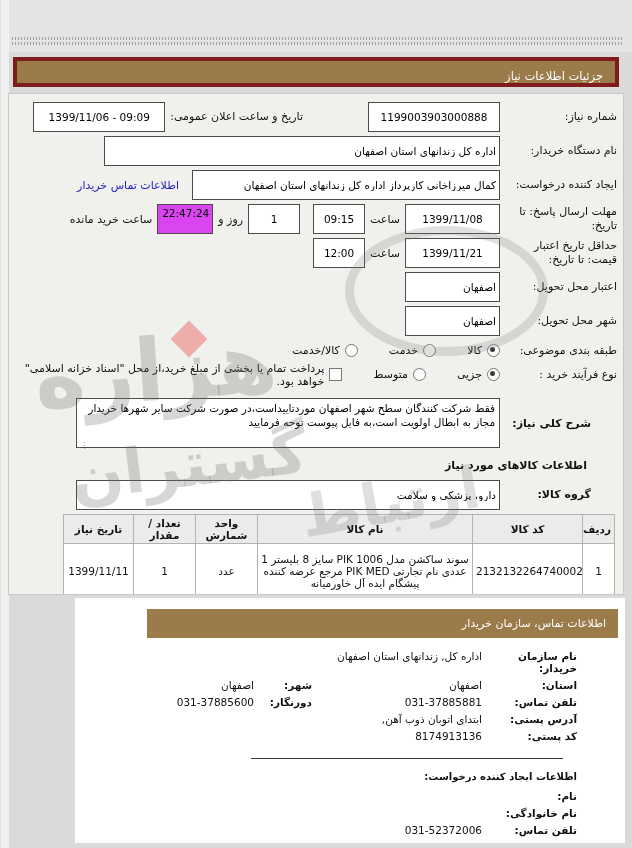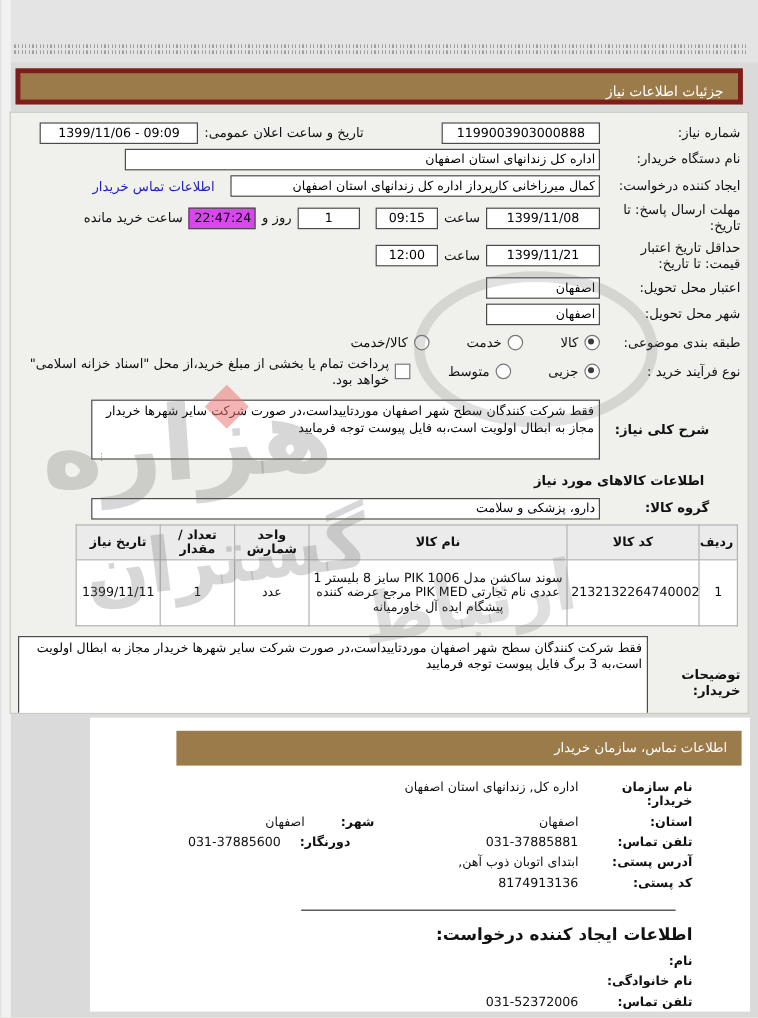--- a/index.html
+++ b/index.html
@@ -27,21 +27,21 @@
     padding:8px 6px 5px 6px;height:502px;box-sizing:border-box;overflow:hidden;
     position:relative;
   }
   .frow{display:flex;align-items:center;margin-bottom:4px;gap:5px;}
   .frow.top{align-items:center;}
   .flabel{width:112px;box-sizing:border-box;text-align:right;line-height:1.25;flex-shrink:0;}
   .flabel.b{font-weight:bold;}
   .flabel.ind{padding-right:26px;}
   .flabel.auto{width:auto;}
   .inp{
-    background:#fff;border:1px solid #4c4c4c;height:18px;box-sizing:border-box;
+    background:#fff;border:1px solid #4c4c4c;height:30px;box-sizing:border-box;
     font-family:"DejaVu Sans",sans-serif;font-size:10.5px;padding:0 3px;color:#000;
   }
   .inp.center{text-align:center;}
   .inp.right{text-align:right;}
   .ltr{direction:ltr;unicode-bidi:embed;}
   .w132{width:132px;} .w396{width:396px;} .w308{width:308px;}
   .w95{width:95px;} .w52{width:52px;} .w56{width:56px;} .w424{width:424px;}
   .gap52{margin-right:60px;}
   .countdown{background:#d946ef;text-align:right;line-height:16px;display:inline-block;}
   .link{color:#1d1dc2;cursor:pointer;margin-right:8px;}
@@ -71,23 +71,23 @@
   }
   .contact-bar{
     margin:11px 7px 12px 72px;height:29px;line-height:29px;background:#9c7b4a;
     color:#fff;font-size:11px;padding-right:12px;box-sizing:border-box;
   }
   .crow{display:flex;padding-right:48px;margin-bottom:5px;font-size:10.5px;align-items:baseline;}
   .clabel{font-weight:bold;width:95px;flex-shrink:0;}
   .cval{width:170px;flex-shrink:0;}
   .clabel2{font-weight:bold;width:58px;flex-shrink:0;}
   .cval2{flex:1;}
-  .num{direction:ltr;unicode-bidi:embed;text-align:right;margin-left:20px;}
+  .num{direction:ltr;unicode-bidi:embed;text-align:right;}
   .sep-line{border-top:1px solid #333;width:312px;margin:16px 62px 12px auto;}
-  .chead{font-weight:bold;font-size:14px;padding-right:48px;margin-bottom:8px;}
+  .chead{font-weight:bold;font-size:10px;padding-right:48px;margin-bottom:8px;}
   
   .wm{position:absolute;pointer-events:none;z-index:6;}
   .wm-word{color:rgba(110,110,110,0.28);font-weight:bold;white-space:nowrap;}
   .wm-circle{width:185px;height:112px;border:9px solid rgba(120,120,120,0.22);border-radius:50%;}
   .wm-diamond{width:26px;height:26px;background:rgba(235,118,118,0.55);transform:rotate(45deg);}
 </style>
 </head>
 <body>
 
 <div class="sb-track"></div>

